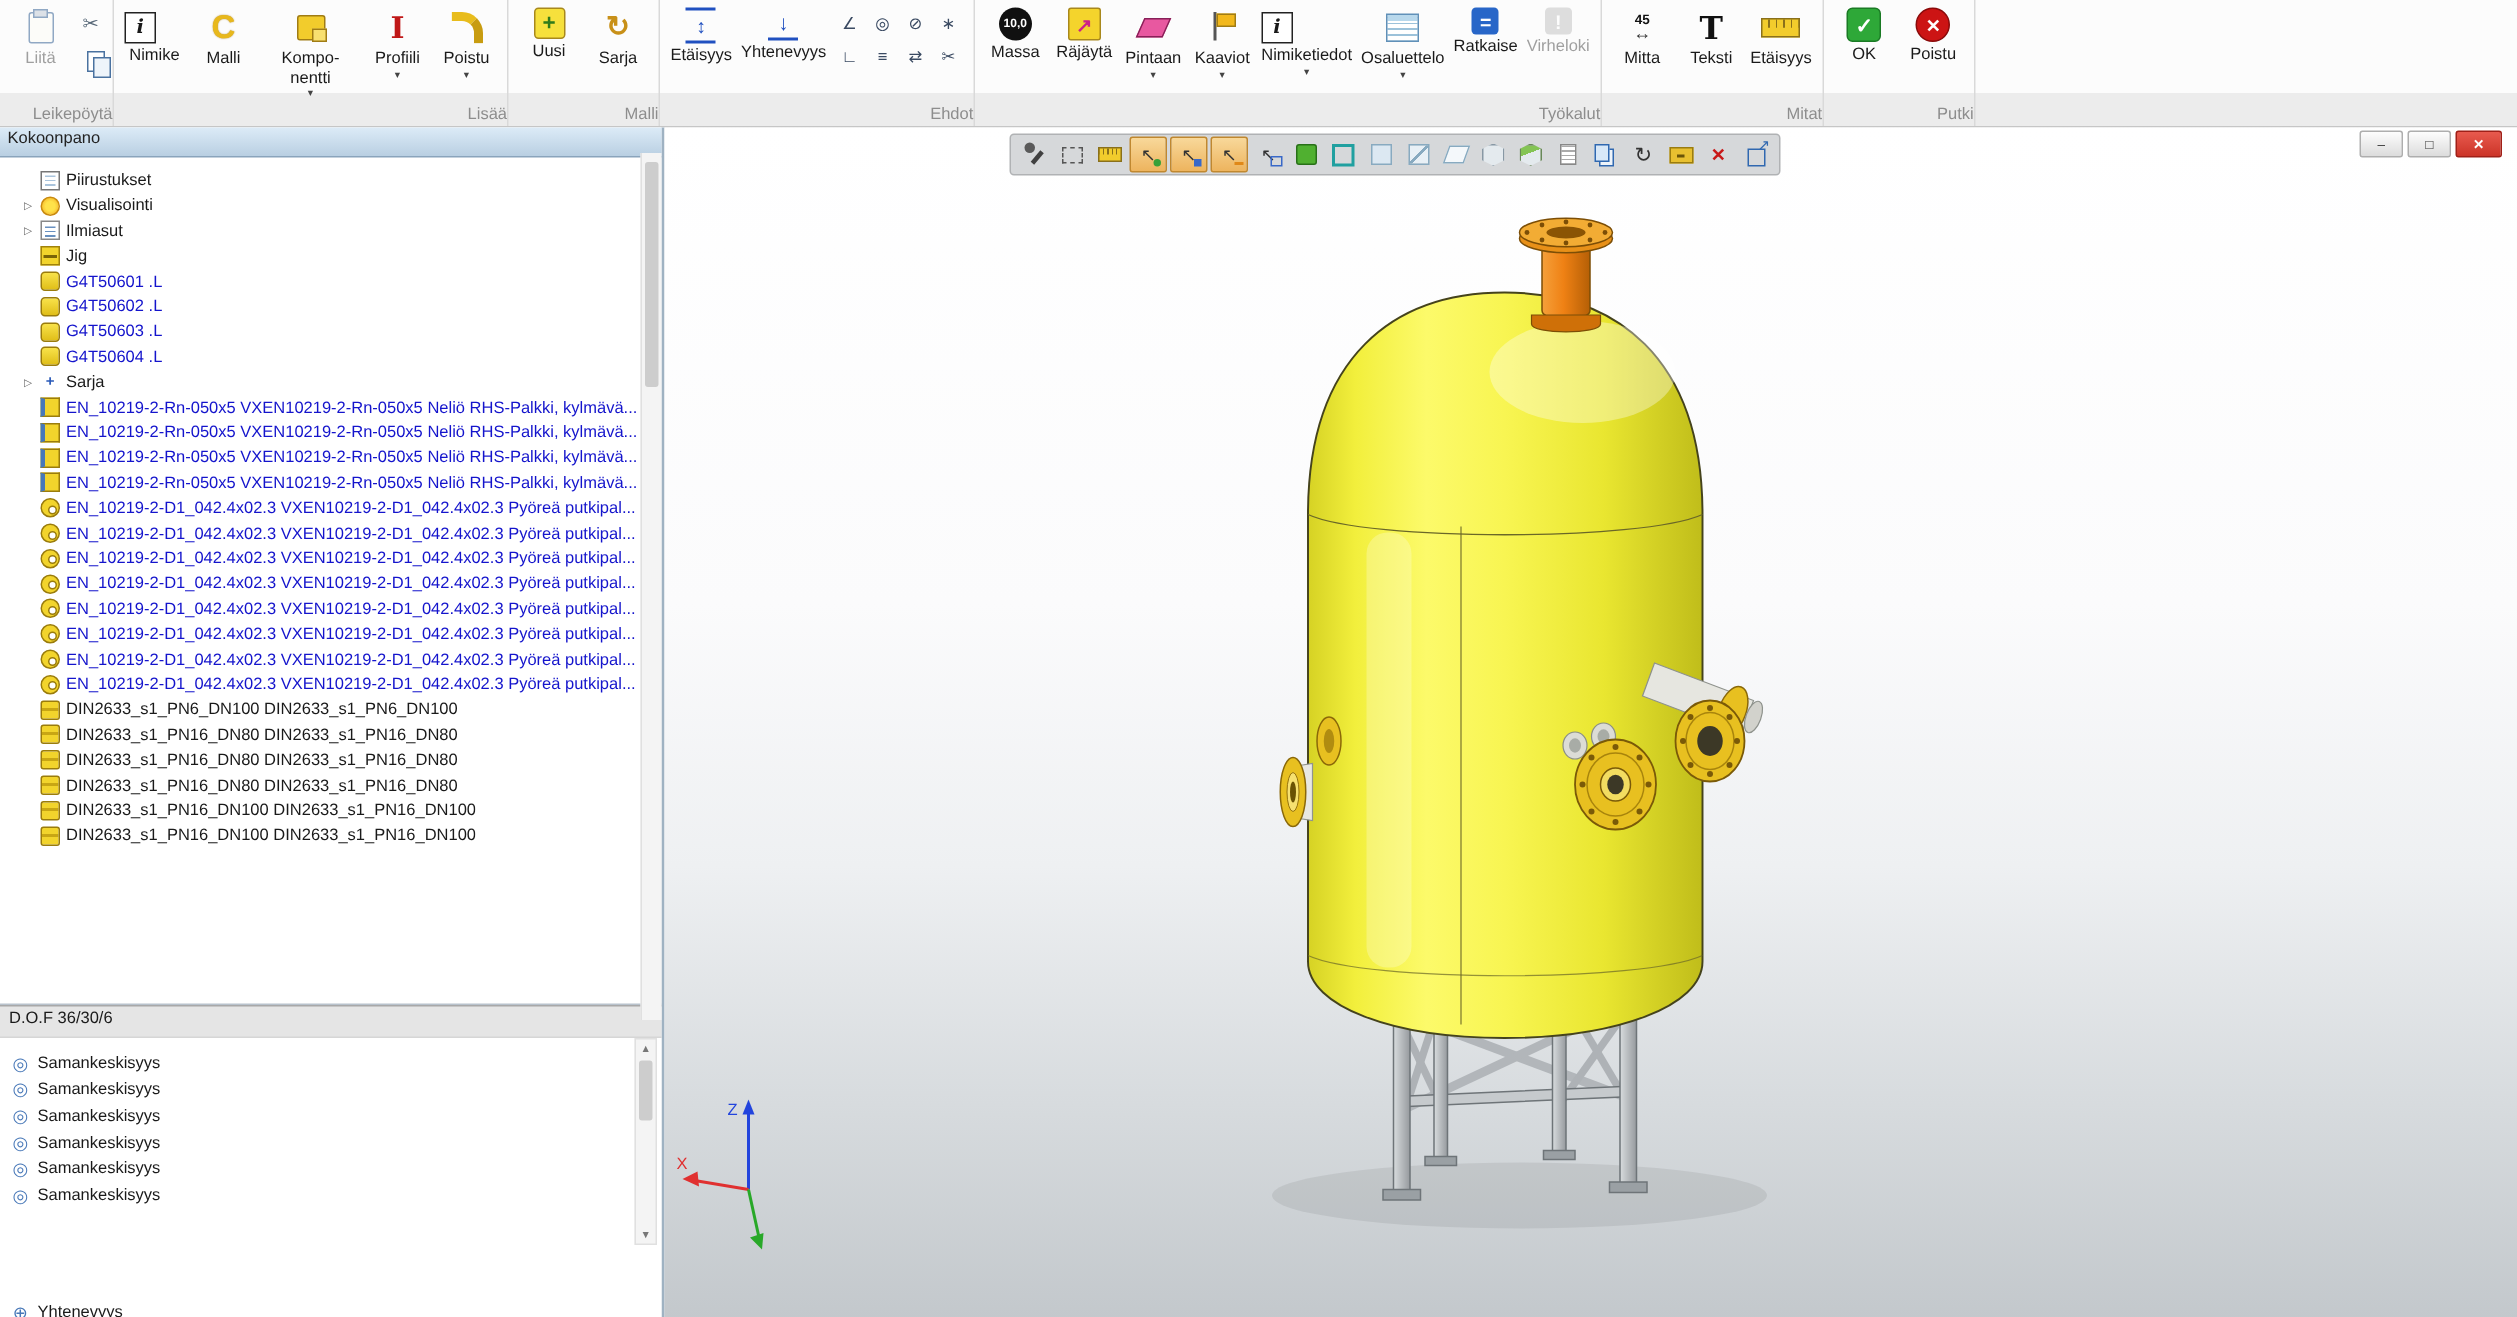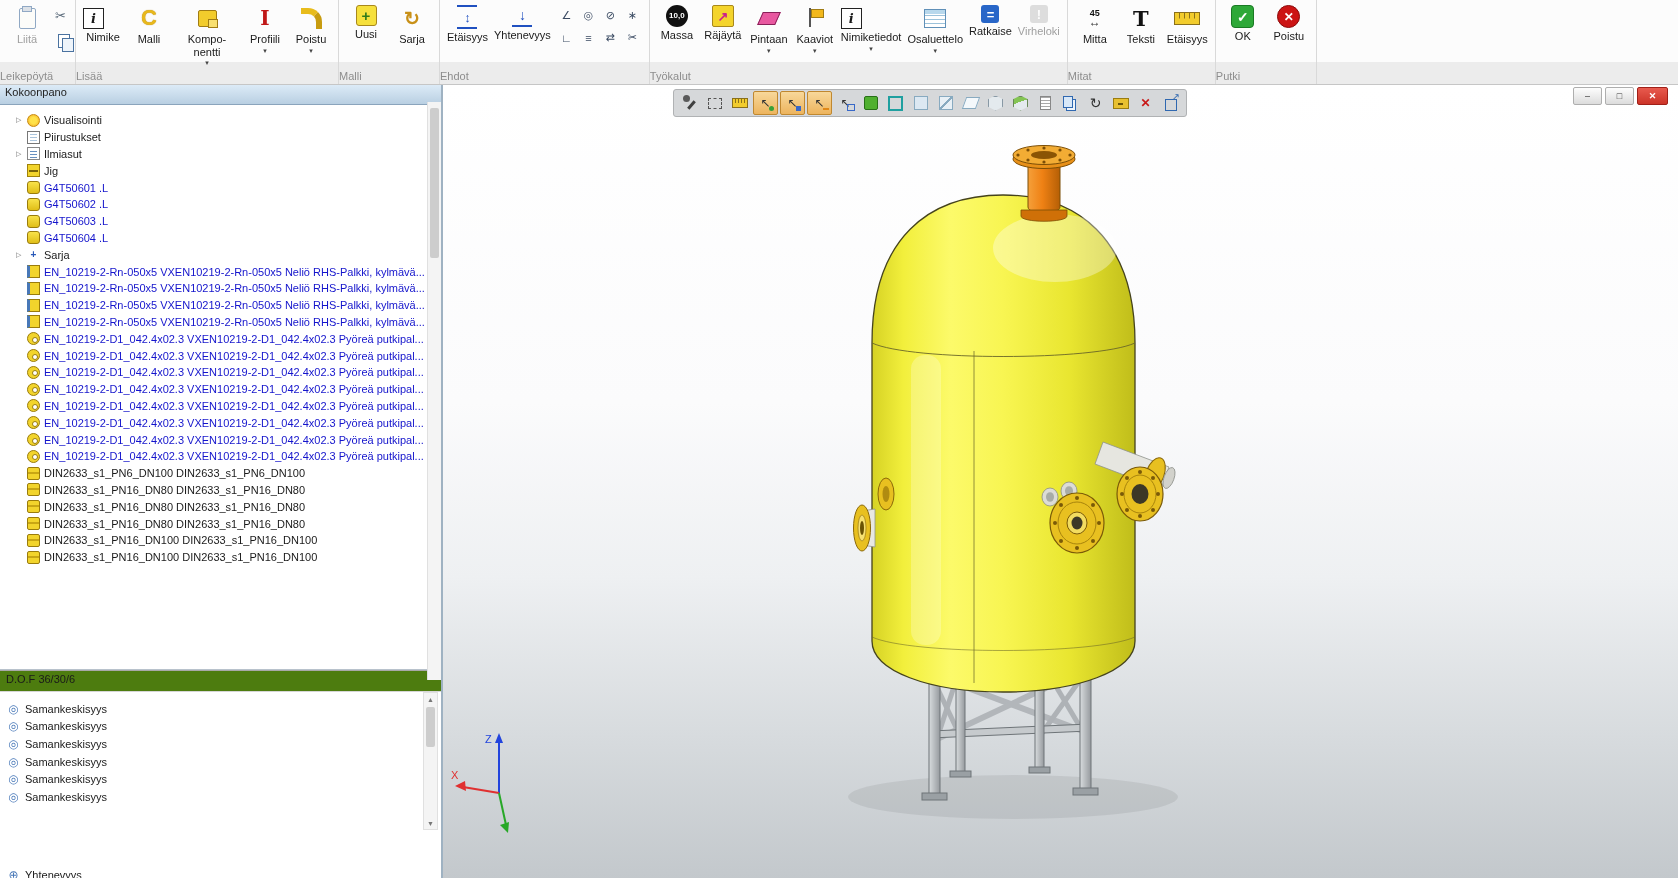--- a/index.html
+++ b/index.html
@@ -5,21 +5,21 @@
   html,body{margin:0;padding:0;}
   .app{width:1678px;height:878px;position:relative;overflow:hidden;background:#fff;
        font-family:"Liberation Sans",sans-serif;font-size:11px;color:#1a1a1a;-webkit-font-smoothing:antialiased;}
 
   
   .ribbon{height:84px;display:flex;align-items:stretch;
           background:linear-gradient(#fcfcfc 0 62px,#ececec 62px 84px);
           border-bottom:1px solid #c6c6c6;}
   .rgroup{position:relative;border-right:1px solid #d9d9d9;padding:2px 4px 18px 4px;}
   .rrow{display:flex;align-items:flex-start;height:60px;}
-  .rgroup-label{position:absolute;bottom:2px;left:0;right:0;text-align:left;font-size:11px;color:#8d8d8d;white-space:nowrap;}
+  .rgroup-label{position:absolute;bottom:2px;left:0;right:0;text-align:right;font-size:11px;color:#8d8d8d;white-space:nowrap;}
   .rbtn{display:flex;flex-direction:column;align-items:center;min-width:40px;max-width:64px;padding:3px 3px 0 3px;border-radius:2px;cursor:default;}
   .rlbl{font-size:11px;line-height:1.15;text-align:center;margin-top:2px;word-break:normal;}
   .rbtn.disabled .rlbl{color:#9f9f9f;}
   .rbtn.disabled .ic{opacity:.6;}
   .rcaret{font-size:7px;color:#444;line-height:1;margin-top:1px;}
   .scol{display:flex;flex-direction:column;gap:7px;padding:6px 2px 0 2px;}
   .sgrid{display:grid;grid-template-columns:repeat(4,19px);grid-auto-rows:19px;gap:3px;padding:6px 2px 0 4px;}
   .sic{width:17px;height:15px;display:flex;align-items:center;justify-content:center;font-size:11px;color:#3a4a62;}
 
   
@@ -81,21 +81,21 @@
   .axis-icon{color:#2858b8;font-weight:bold;}
   .beam-icon{background:#f2d42c;border:1px solid #9a7c0c;border-left:3px solid #4878b8;}
   .tube-icon{background:#f2d42c;border:1px solid #9a7c0c;border-radius:50%;}
   .tube-icon::after{content:"";position:absolute;left:3.5px;top:3.5px;width:4px;height:4px;background:#fff;border:1px solid #9a7c0c;border-radius:50%;}
   .flange-icon{background:linear-gradient(180deg,#f2d42c 0 4px,#c8a614 4px 6px,#f2d42c 6px);border:1px solid #9a7c0c;border-radius:2px;}
 
   .scrollbar{position:absolute;right:0;top:0;bottom:0;width:13px;background:#f4f4f4;border-left:1px solid #e0e0e0;}
   .sb-arrow{height:12px;display:flex;align-items:center;justify-content:center;font-size:7px;color:#777;}
   .sb-thumb{position:absolute;left:2px;right:2px;background:#cdcdcd;border-radius:2px;}
 
-  .dof-bar{height:18px;border-top:1px solid #a8a8a8;border-bottom:1px solid #d6d6d6;padding:2px 6px 0 6px;background:#4d7c0f;flex:none;}
+  .dof-bar{height:18px;border-top:1px solid #a8a8a8;border-bottom:1px solid #d6d6d6;padding:2px 6px 0 6px;background:#e5e5e5;flex:none;}
   .constraints{height:179px;flex:none;position:relative;background:#fff;padding-top:8px;}
   .c-row{display:flex;align-items:center;height:17.6px;padding-left:6px;}
   .c-ic{width:15px;flex:none;color:#4878b8;font-size:12px;margin-right:4px;text-align:center;}
   .partial-row{position:absolute;bottom:-5px;left:0;right:0;}
   .c-scroll{position:absolute;right:3px;top:0;width:13px;height:136px;background:#f4f4f4;border:1px solid #e0e0e0;}
   .c-scroll .sb-thumb{top:14px;height:40px;}
 
   
   .viewport{flex:1;position:relative;overflow:hidden;
       background:linear-gradient(180deg,#ffffff 0%,#fbfbfc 40%,#eef0f2 62%,#d7dbde 82%,#c3c8cc 100%);}
@@ -297,28 +297,28 @@
       </div>
     </div>
 
   <div class="workspace">
 
     <div class="left-panel">
       <div class="panel-title">Kokoonpano</div>
 
       <div class="tree" id="tree">
           <div class="tree-row" style="padding-left: 16px;">
+            <div class="exp"></div>
+            <div class="t-ic drawing-icon"></div>
+            <div class="t-lbl">Piirustukset</div>
+          </div>
+          <div class="tree-row" style="padding-left: 16px;">
             <div class="exp">▷</div>
             <div class="t-ic visual-icon"></div>
             <div class="t-lbl">Visualisointi</div>
-          </div>
-          <div class="tree-row" style="padding-left: 16px;">
-            <div class="exp"></div>
-            <div class="t-ic drawing-icon"></div>
-            <div class="t-lbl">Piirustukset</div>
           </div>
           <div class="tree-row" style="padding-left: 16px;">
             <div class="exp">▷</div>
             <div class="t-ic list-icon"></div>
             <div class="t-lbl">Ilmiasut</div>
           </div>
           <div class="tree-row" style="padding-left: 16px;">
             <div class="exp"></div>
             <div class="t-ic jig-icon"></div>
             <div class="t-lbl">Jig</div>

